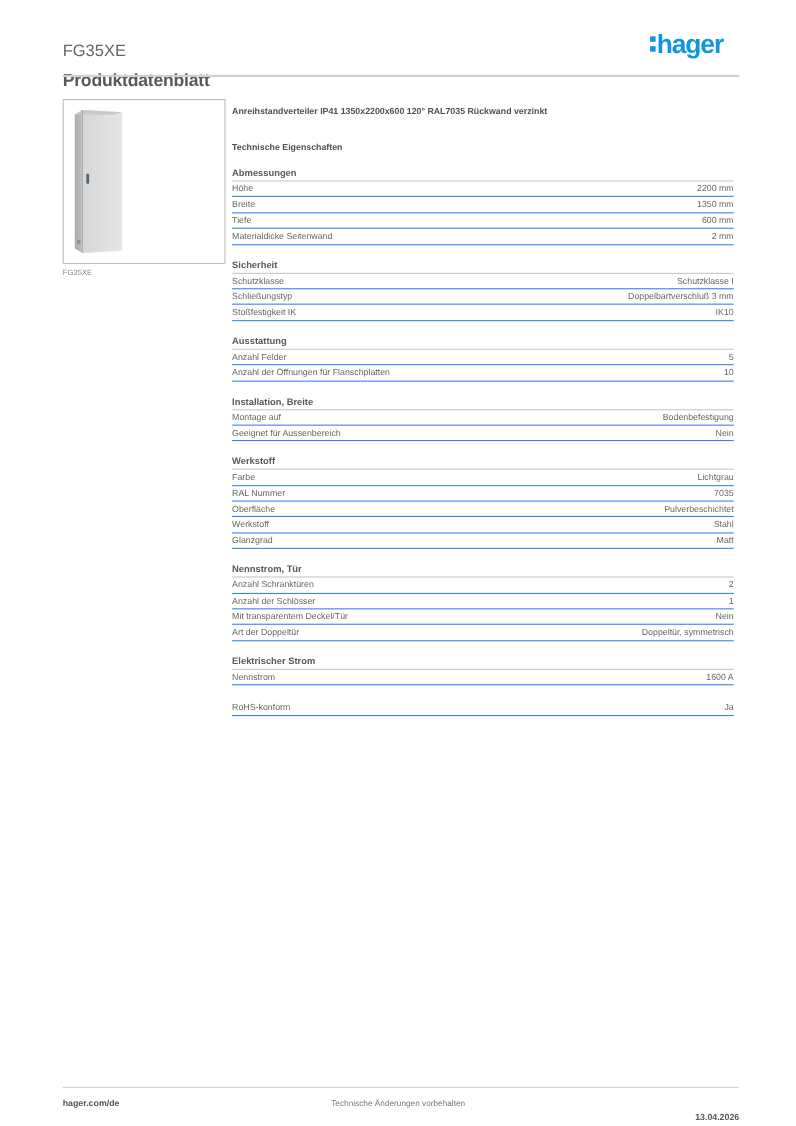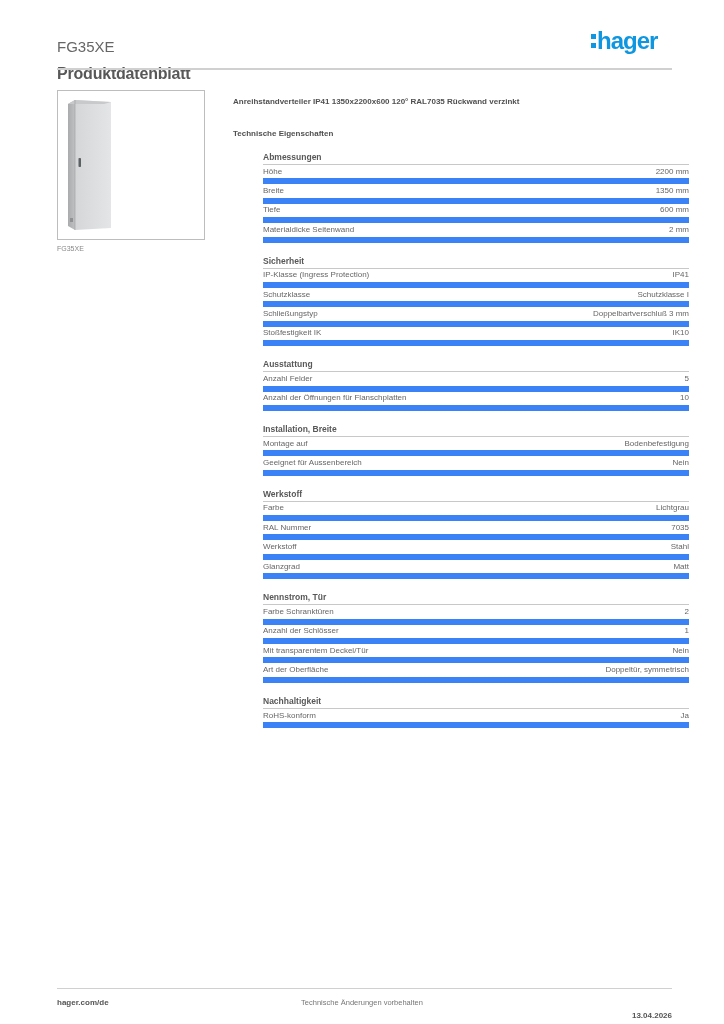--- a/index.html
+++ b/index.html
@@ -9,27 +9,27 @@
   .logo { position: absolute; left: 591px; top: 27px; font-size: 24px; font-weight: bold; color: #0e96e0; letter-spacing: -1px; }
   .logo .colon-wrap { display: inline-flex; flex-direction: column; vertical-align: middle; margin-right: 1px; position: relative; top: -2px; }
   .logo .colon-wrap i { display: block; width: 5px; height: 5px; background: #0e96e0; }
   .logo .colon-wrap i + i { margin-top: 4px; }
   .header-rule { position: absolute; left: 57px; top: 68px; width: 615px; height: 2px; background: #d0d0d0; }
 
   .image-box { position: absolute; left: 57px; top: 90px; width: 148px; height: 150px; border: 1px solid #bdbdbd; box-sizing: border-box; background: #fff; }
   .cabinet { position: absolute; left: 8px; top: 7px; width: 46px; height: 135px; }
   .img-caption { position: absolute; left: 57px; top: 245px; font-size: 7px; color: #888; }
 
-  .content { position: absolute; left: 233px; top: 96px; width: 456px; }
+  .content { position: absolute; left: 211px; top: 96px; width: 456px; }
   .desc { font-size: 8px; font-weight: bold; color: #505050; margin: 0; height: 11px; line-height: 11px; }
   .tech-title { font-size: 8px; font-weight: bold; color: #505050; margin-top: 21px; height: 11px; line-height: 11px; }
-  .section { margin-top: 13px; margin-left: 30px; }
+  .section { margin-top: 13px; }
   .section:first-of-type { margin-top: 13px; }
   .section-title { font-size: 8.5px; font-weight: bold; color: #585858; height: 11px; line-height: 11px; border-bottom: 1px solid #c8c8c8; padding-bottom: 1px; }
-  .row { display: flex; justify-content: space-between; font-size: 8px; color: #666; height: 13.4px; line-height: 14px; border-bottom: 6px solid #3b82f6; align-items: center; }
+  .row { display: flex; justify-content: space-between; font-size: 8px; color: #666; height: 13.4px; line-height: 14px; border-bottom: 1px solid #3b82f6; }
   .row .val { text-align: right; }
 
   .footer-rule { position: absolute; left: 57px; top: 988px; width: 615px; height: 1px; background: #d0d0d0; }
   .footer-left { position: absolute; left: 57px; top: 998px; font-size: 8px; font-weight: bold; color: #555; }
   .footer-center { position: absolute; left: 0; width: 724px; top: 998px; text-align: center; font-size: 7.5px; color: #777; }
   .footer-right { position: absolute; right: 52px; top: 1011px; font-size: 8px; font-weight: bold; color: #555; }
 </style>
 </head>
 <body>
 
@@ -86,24 +86,20 @@
           <span class="val">600 mm</span>
         </div>
         <div class="row">
           <span>Materialdicke Seitenwand</span>
           <span class="val">2 mm</span>
         </div>
       </div>
       <div class="section">
         <div class="section-title">Sicherheit</div>
         <div class="row">
-          <span>IP-Klasse (Ingress Protection)</span>
-          <span class="val">IP41</span>
-        </div>
-        <div class="row">
           <span>Schutzklasse</span>
           <span class="val">Schutzklasse I</span>
         </div>
         <div class="row">
           <span>Schließungstyp</span>
           <span class="val">Doppelbartverschluß 3 mm</span>
         </div>
         <div class="row">
           <span>Stoßfestigkeit IK</span>
           <span class="val">IK10</span>
@@ -135,51 +131,59 @@
         <div class="section-title">Werkstoff</div>
         <div class="row">
           <span>Farbe</span>
           <span class="val">Lichtgrau</span>
         </div>
         <div class="row">
           <span>RAL Nummer</span>
           <span class="val">7035</span>
         </div>
         <div class="row">
+          <span>Oberfläche</span>
+          <span class="val">Pulverbeschichtet</span>
+        </div>
+        <div class="row">
           <span>Werkstoff</span>
           <span class="val">Stahl</span>
         </div>
         <div class="row">
           <span>Glanzgrad</span>
           <span class="val">Matt</span>
         </div>
       </div>
       <div class="section">
         <div class="section-title">Nennstrom, Tür</div>
         <div class="row">
-          <span>Farbe Schranktüren</span>
+          <span>Anzahl Schranktüren</span>
           <span class="val">2</span>
         </div>
         <div class="row">
           <span>Anzahl der Schlösser</span>
           <span class="val">1</span>
         </div>
         <div class="row">
           <span>Mit transparentem Deckel/Tür</span>
           <span class="val">Nein</span>
         </div>
         <div class="row">
-          <span>Art der Oberfläche</span>
+          <span>Art der Doppeltür</span>
           <span class="val">Doppeltür, symmetrisch</span>
         </div>
       </div>
       <div class="section">
+        <div class="section-title">Elektrischer Strom</div>
+        <div class="row">
+          <span>Nennstrom</span>
+          <span class="val">1600 A</span>
+        </div>
       </div>
       <div class="section">
-        <div class="section-title">Nachhaltigkeit</div>
         <div class="row">
           <span>RoHS-konform</span>
           <span class="val">Ja</span>
         </div>
       </div>
     </div>
 </div>
 
 <div class="footer-rule"></div>
 <div class="footer-left">hager.com/de</div>

